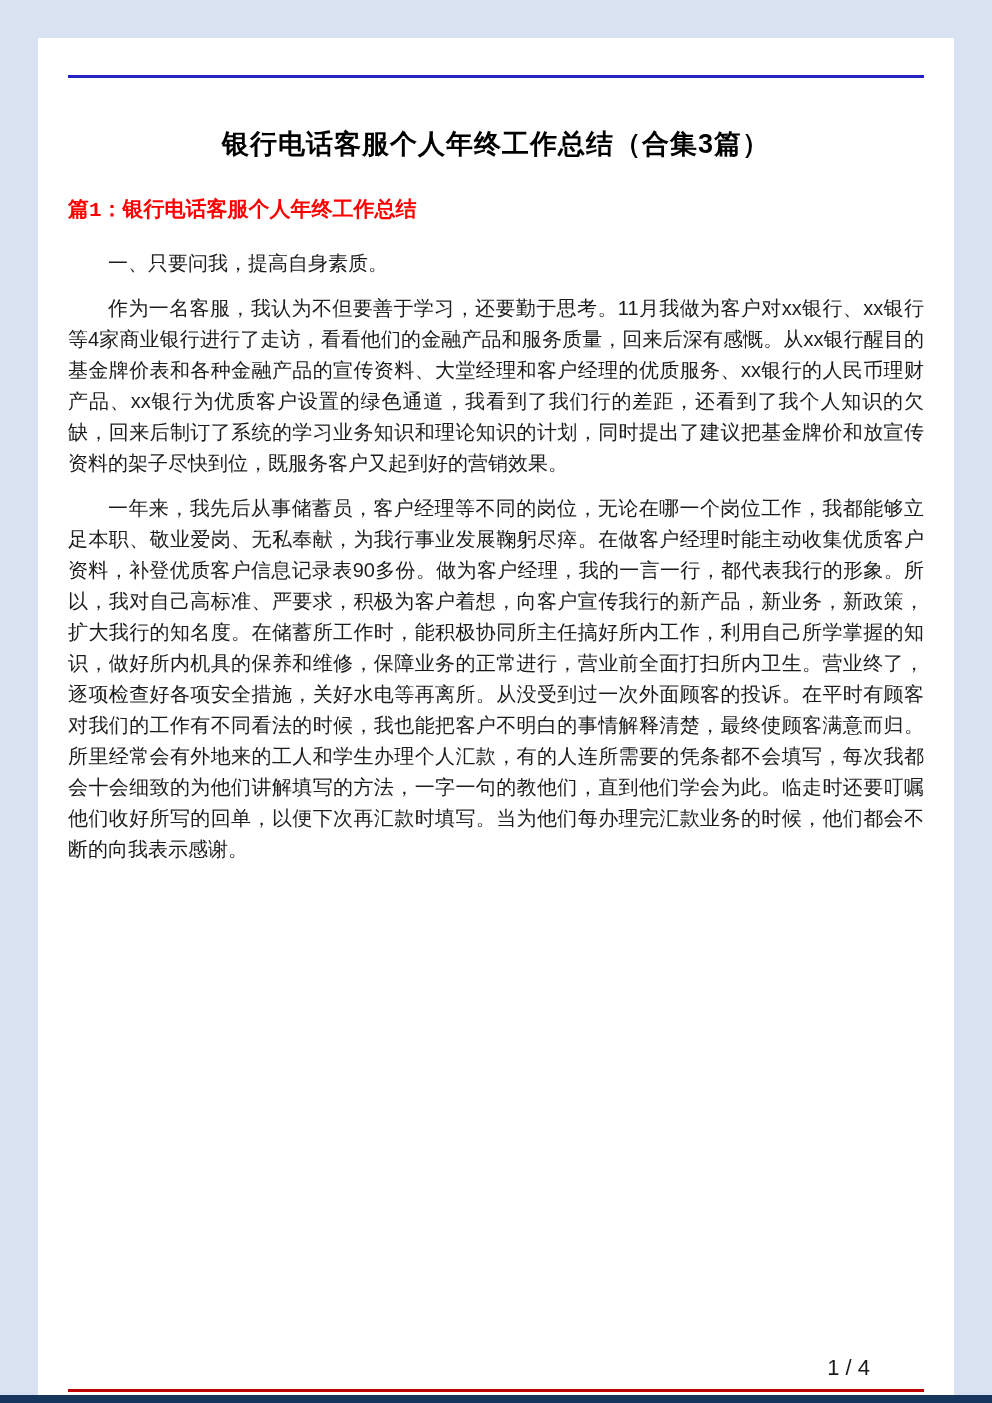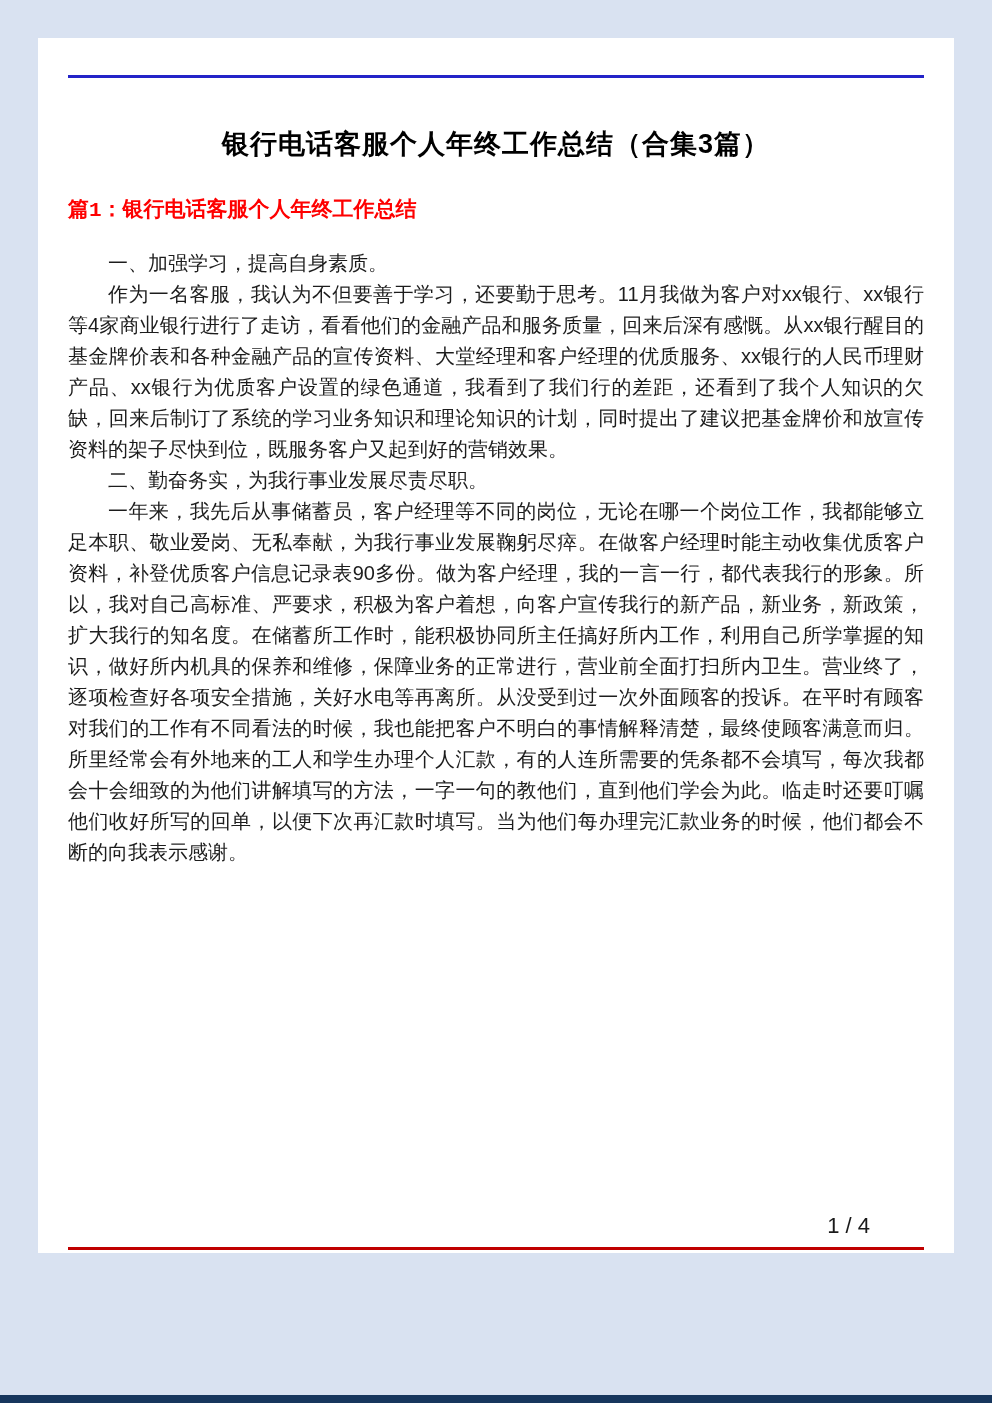--- a/index.html
+++ b/index.html
@@ -15,21 +15,21 @@
   html,body{width:992px;height:1403px;}
   body{
     position:relative;
     background:var(--bg);
     font-family:"Liberation Sans", sans-serif;
     overflow:hidden;
   }
   .page{
     position:absolute;
     left:38px;top:38px;
-    width:916px;height:1215px;
+    width:916px;height:1357px;
     background:var(--page-bg);
     padding:0 30px;
   }
   .header-rule{
     margin-top:37px;
     height:3px;
     background:var(--rule-blue);
   }
   .doc-title{
     margin-top:50px;
@@ -42,20 +42,21 @@
   }
   .section-heading{
     margin-top:36px;
     font-size:21px;
     line-height:27px;
     font-weight:bold;
     color:var(--heading-red);
     font-family:Liberation Mono, monospace;
   }
   .para{
+    margin-top:14px;
     font-size:20px;
     line-height:31px;
     color:var(--body-text);
     text-align:justify;
     text-indent:2em;
   }
   .para.first{margin-top:24px;}
   .page-footer{
     position:absolute;
     right:84px;
@@ -80,23 +81,22 @@
 <body>
 
 <div class="page">
 
   <div class="header-rule"></div>
 
   <div class="doc-title">银行电话客服个人年终工作总结（合集3篇）</div>
 
   <div>
     <div class="section-heading">篇1：银行电话客服个人年终工作总结</div>
-    <p class="para first">一、加强学习，提高自身素质。</p>
+    <p class="para first">一、只要问我，提高自身素质。</p>
     <p class="para">作为一名客服，我认为不但要善于学习，还要勤于思考。11月我做为客户对xx银行、xx银行等4家商业银行进行了走访，看看他们的金融产品和服务质量，回来后深有感慨。从xx银行醒目的基金牌价表和各种金融产品的宣传资料、大堂经理和客户经理的优质服务、xx银行的人民币理财产品、xx银行为优质客户设置的绿色通道，我看到了我们行的差距，还看到了我个人知识的欠缺，回来后制订了系统的学习业务知识和理论知识的计划，同时提出了建议把基金牌价和放宣传资料的架子尽快到位，既服务客户又起到好的营销效果。</p>
-    <p class="para">二、勤奋务实，为我行事业发展尽责尽职。</p>
     <p class="para">一年来，我先后从事储蓄员，客户经理等不同的岗位，无论在哪一个岗位工作，我都能够立足本职、敬业爱岗、无私奉献，为我行事业发展鞠躬尽瘁。在做客户经理时能主动收集优质客户资料，补登优质客户信息记录表90多份。做为客户经理，我的一言一行，都代表我行的形象。所以，我对自己高标准、严要求，积极为客户着想，向客户宣传我行的新产品，新业务，新政策，扩大我行的知名度。在储蓄所工作时，能积极协同所主任搞好所内工作，利用自己所学掌握的知识，做好所内机具的保养和维修，保障业务的正常进行，营业前全面打扫所内卫生。营业终了，逐项检查好各项安全措施，关好水电等再离所。从没受到过一次外面顾客的投诉。在平时有顾客对我们的工作有不同看法的时候，我也能把客户不明白的事情解释清楚，最终使顾客满意而归。所里经常会有外地来的工人和学生办理个人汇款，有的人连所需要的凭条都不会填写，每次我都会十会细致的为他们讲解填写的方法，一字一句的教他们，直到他们学会为此。临走时还要叮嘱他们收好所写的回单，以便下次再汇款时填写。当为他们每办理完汇款业务的时候，他们都会不断的向我表示感谢。</p>
   </div>
 
   <div>
   </div>
 
   <div class="page-footer">
     <span>1 / 4</span>
   </div>
 

